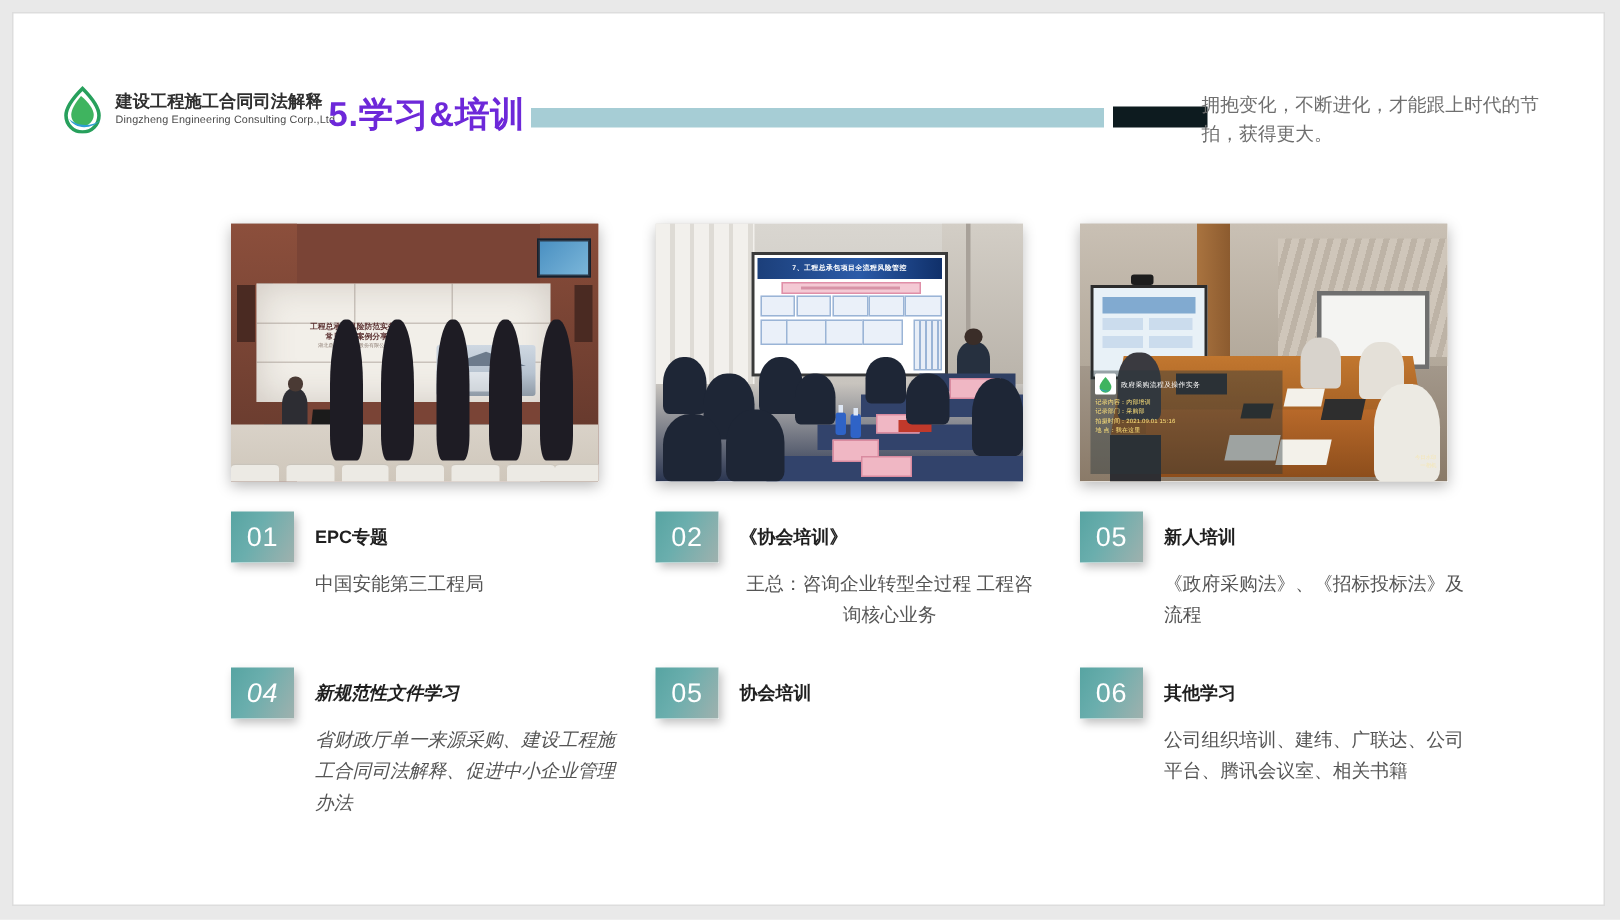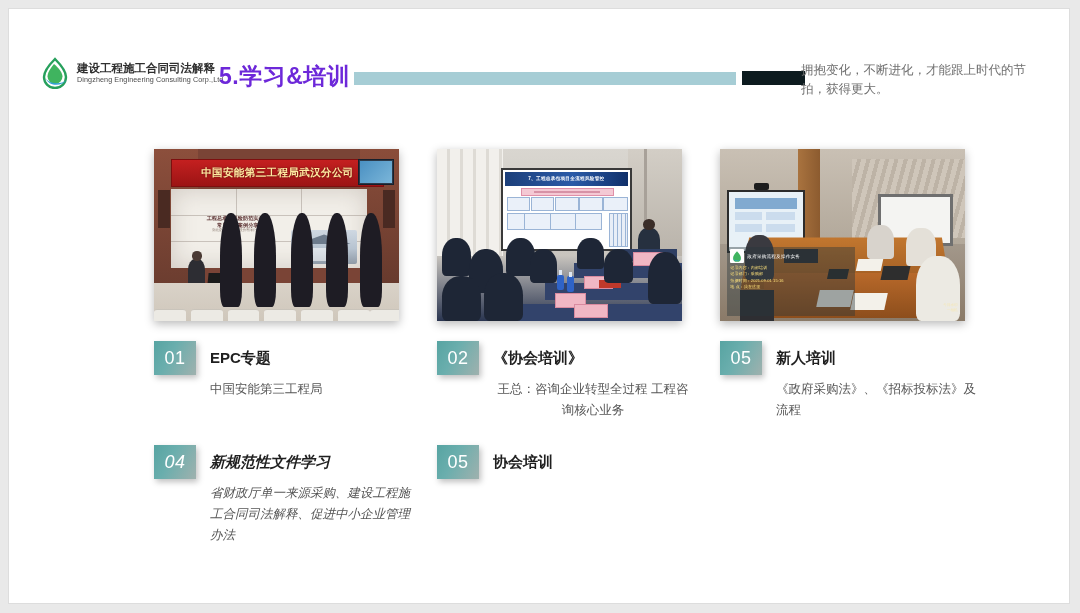--- a/index.html
+++ b/index.html
@@ -135,21 +135,21 @@
     color: #ffffff;
     font-size: 18px;
     font-weight: normal;
     display: flex;
     align-items: center;
     justify-content: center;
     box-shadow: 2px 3px 6px rgba(0,0,0,0.25);
     letter-spacing: 0.5px;
   }
   .item-title {
-    font-size: 15px;
+    font-size: 12px;
     font-weight: bold;
     color: #1f1f1f;
     line-height: 34px;
     white-space: nowrap;
   }
   .item-desc {
     margin-top: 4px;
     margin-left: 56px;
     font-size: 12.5px;
     line-height: 1.68;
@@ -388,23 +388,20 @@
 
     <div class="photos">
 
       <div class="photo p1">
         <div class="photo-inner">
           <div class="ph1-bg"></div>
           <div class="ph1-wall-l"></div>
           <div class="ph1-wall-r"></div>
           <div class="ph1-speakerL"></div>
           <div class="ph1-speakerR"></div>
-          <div class="ph1-banner">
-            <span>中国安能第三工程局武汉分公司</span>
-          </div>
           <div class="ph1-monitor"></div>
           <div class="ph1-sidepanelL"></div>
           <div class="ph1-screen">
             <div class="seam-v" style="left:33%"></div>
             <div class="seam-v" style="left:66%"></div>
             <div class="seam-h" style="top:33%"></div>
             <div class="seam-h" style="top:66%"></div>
             <div class="ph1-slide-title">工程总承包风险防范实务及<br>常见问题案例分享</div>
             <div class="ph1-slide-sub">湖北鼎正工程咨询股份有限公司</div>
             <div class="ph1-redicon"></div>
@@ -560,16 +557,23 @@
         <div class="item-desc">省财政厅单一来源采购、建设工程施工合同司法解释、促进中小企业管理办法</div>
       </div>
 
       <div class="item i5">
         <div class="row">
           <div class="badge">05</div>
           <div class="item-title">协会培训</div>
         </div>
       </div>
 
+      <div class="item i6">
+        <div class="row">
+          <div class="badge">06</div>
+          <div class="item-title">其他学习</div>
+        </div>
+        <div class="item-desc">公司组织培训、建纬、广联达、公司平台、腾讯会议室、相关书籍</div>
+      </div>
 
     </div>
   </div>
 </div>
 
 </body></html>

